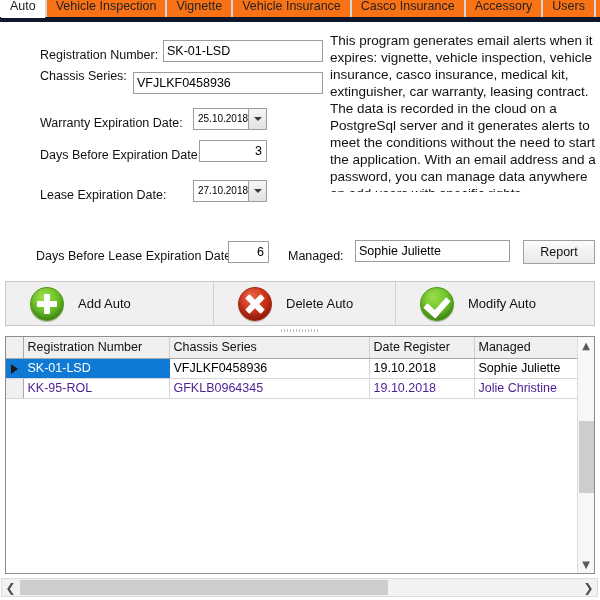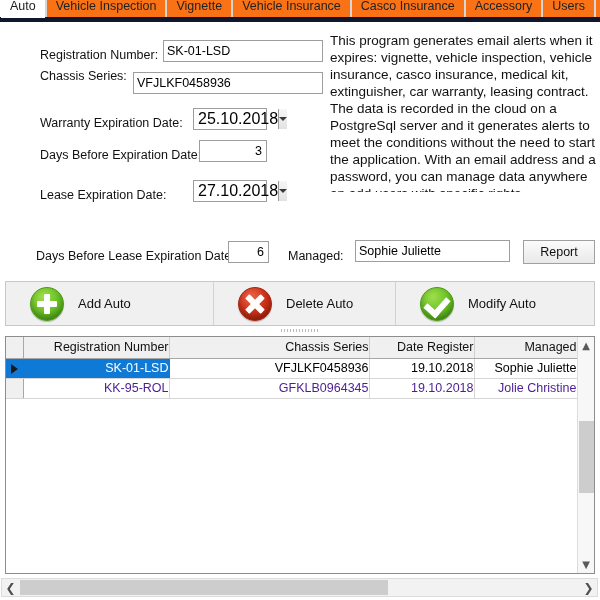--- a/index.html
+++ b/index.html
@@ -100,21 +100,21 @@
     height: 22px;
     box-sizing: border-box;
     border: 1px solid #9d9d9d;
     background: #ffffff;
     display: flex;
     align-items: stretch;
   }
   .datepicker .dp-val {
     flex: 1 1 auto;
     line-height: 20px;
-    font-size: 16px;
+    font-size: 10px;
     padding-left: 4px;
     color: #000;
     white-space: nowrap;
   }
   .datepicker .dp-btn {
     width: 17px;
     background: linear-gradient(#f6f6f6, #e2e2e2);
     border-left: 1px solid #9d9d9d;
     display: flex;
     align-items: center;
@@ -256,21 +256,21 @@
     right: 17px; bottom: 0;
     overflow: hidden;
   }
   table.grid {
     border-collapse: collapse;
     table-layout: fixed;
     width: 571px;
     font-size: 12.5px;
   }
   table.grid th, table.grid td {
-    text-align: right;
+    text-align: left;
     font-weight: normal;
     height: 20px;
     box-sizing: border-box;
     padding: 0 0 0 4px;
     overflow: hidden;
     white-space: nowrap;
   }
   table.grid thead th {
     background: #f0f0f0;
     border-right: 1px solid #cfcfcf;

